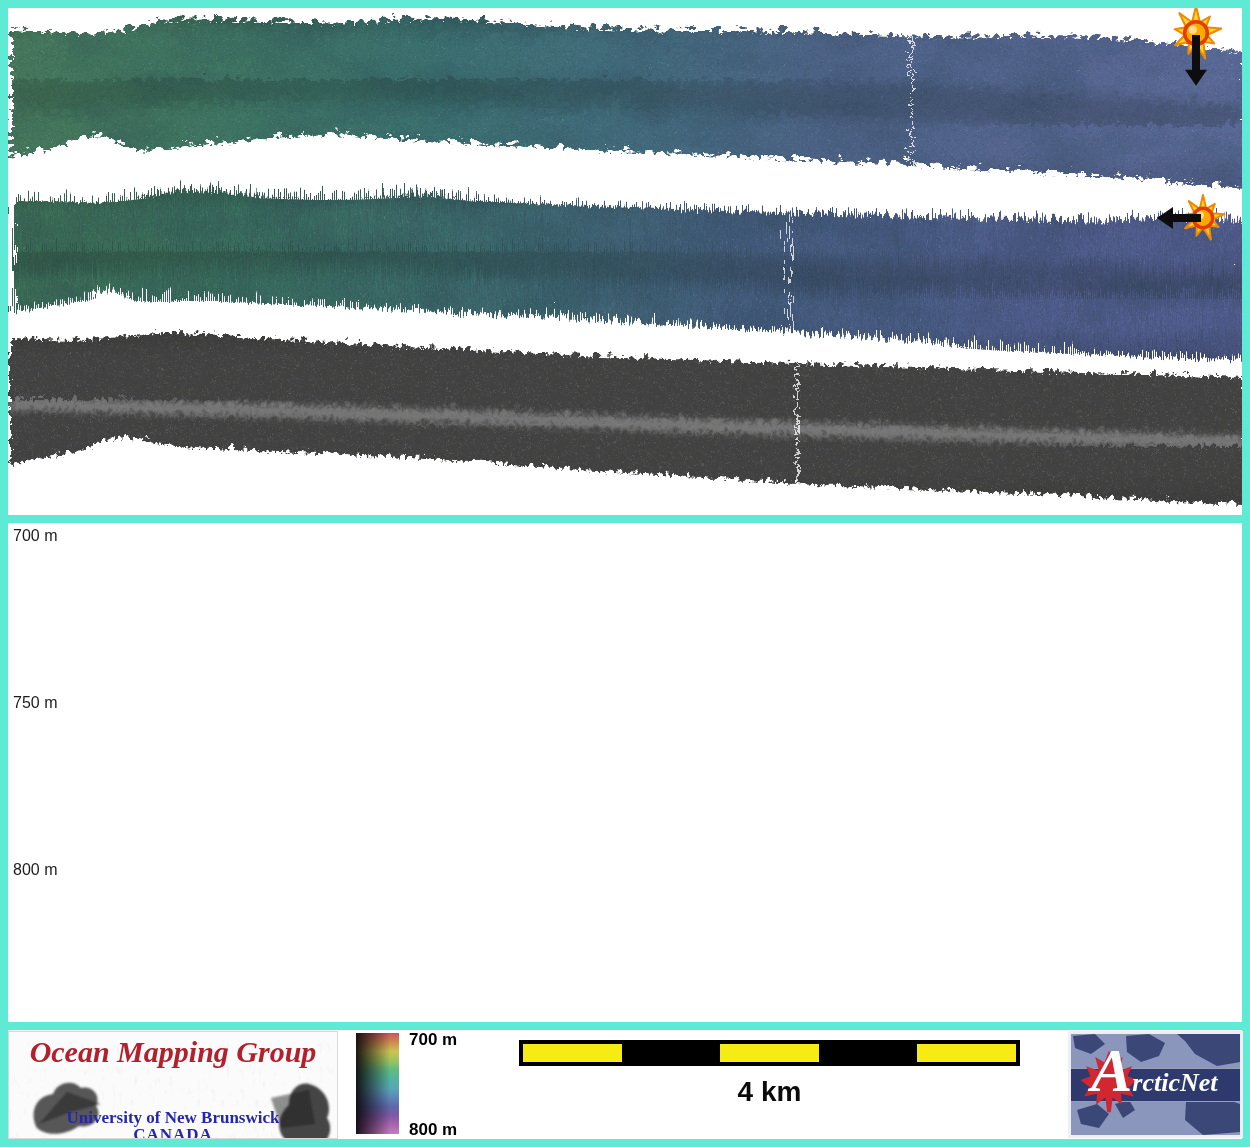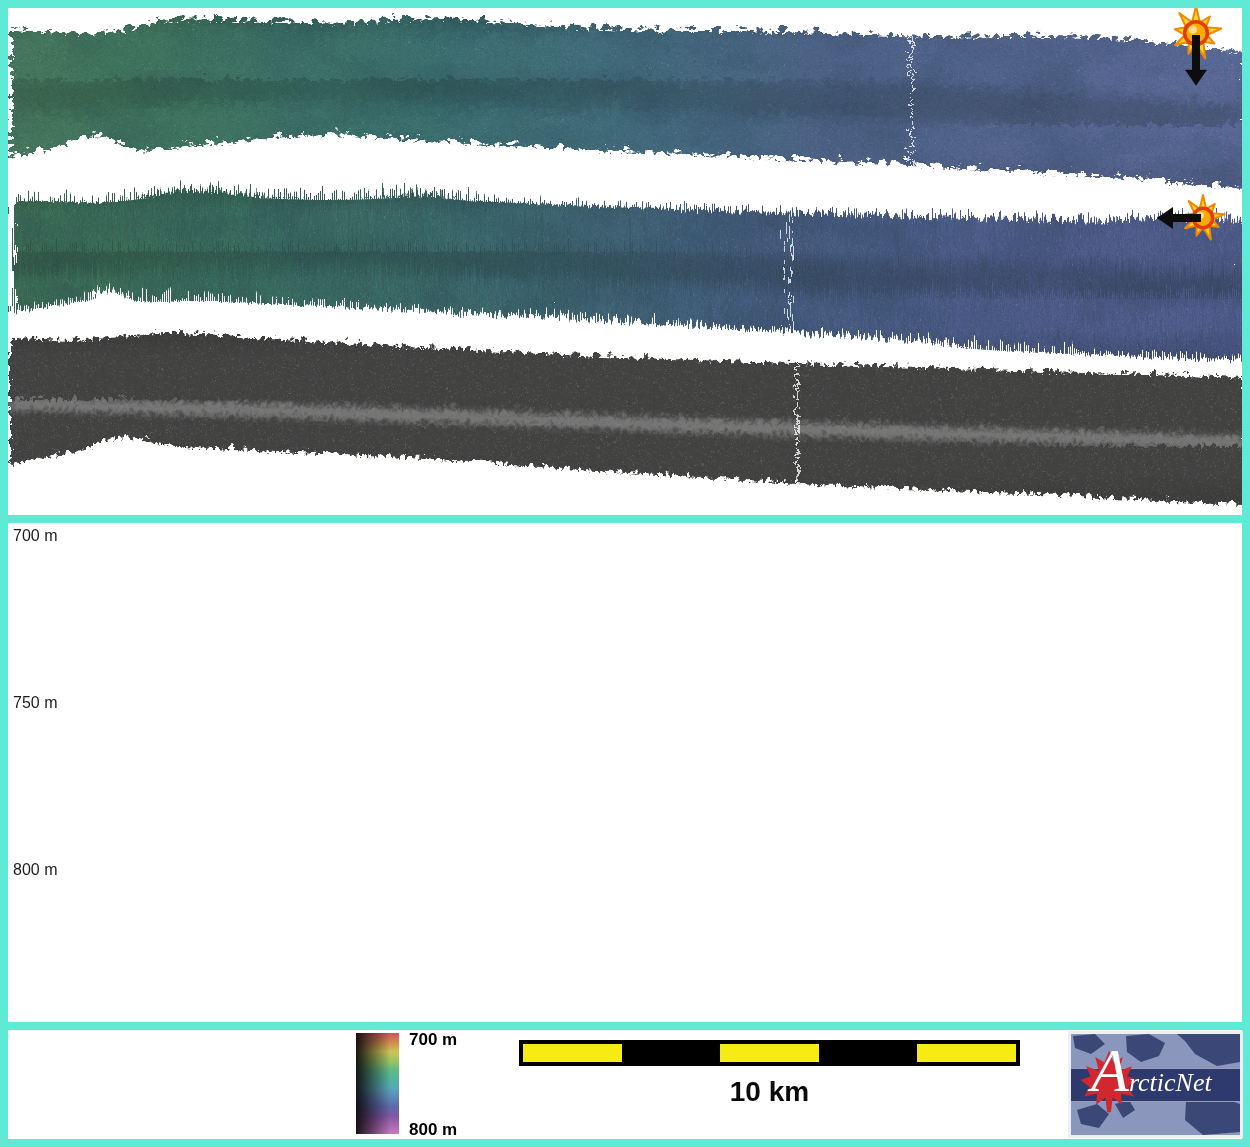--- a/index.html
+++ b/index.html
@@ -34,21 +34,21 @@
        font:700 28px "Liberation Sans",sans-serif;color:#0b0b0b;}
 
   
   .arcticnet{position:absolute;left:1060px;top:1px;width:175px;height:107px;
        border:3px solid #efefef;box-sizing:border-box;overflow:hidden;}
   .an-band{position:absolute;left:0;right:0;top:34px;height:32px;z-index:2;
        border-top:1px solid rgba(255,255,255,.5);border-bottom:1px solid rgba(255,255,255,.5);}
   .an-map,.an-leaf{position:absolute;left:0;top:0;}
   .an-map{z-index:1;} .an-leaf{z-index:3;}
   .an-text{position:absolute;left:20px;top:5px;z-index:4;color:#fff;
-       font-family:"Liberation Serif",serif;font-style:italic;line-height:1;white-space:nowrap;}
+       font-family:"Liberation Serif",serif;font-style:italic;line-height:1;white-space:nowrap;font-weight:bold;}
   .an-cap{font-size:62px;}
   .an-rest{font-size:26px;}
 </style>
 </head>
 <body>
 
 <svg width="0" height="0" style="position:absolute" aria-hidden="true">
 <defs>
   <filter id="f-rough1" x="-8%" y="-40%" width="116%" height="180%">
     <feTurbulence type="turbulence" baseFrequency="0.09 0.13" numOctaves="3" seed="5" result="t"></feTurbulence>
@@ -275,31 +275,46 @@
           </clipPath>
           <clipPath id="clip-under">
             <path d="M8,720 L45,713 Q95,715 112.5,718 Q130,721 140,735.5 Q150,750 160,753 Q170,756 177.5,746.5 Q185,737 195,741 Q205,745 220,741 Q235,737 250,740.5 Q265,744 282.5,740.5 Q300,737 315,734 Q330,731 345,733.5 Q360,736 372.5,732.5 Q385,729 397.5,738.5 Q410,748 422.5,756 Q435,764 445,758.5 Q455,753 465,756 Q475,759 485,752 Q495,745 507.5,748.5 Q520,752 532.5,747.5 Q545,743 557.5,747 Q570,751 585,754.5 Q600,758 612.5,759 Q625,760 640,756.5 Q655,753 672.5,755 Q690,757 707.5,754 Q725,751 742.5,748.5 Q760,746 777.5,744 Q795,742 807.5,739 Q820,736 830,740 Q840,744 849,741.5 Q858,739 869,748 Q880,757 890,772 Q900,787 911,803.5 Q922,820 930,807.5 Q938,795 945,781.5 Q952,768 961,772 Q970,776 980,774 Q990,772 1000,776 Q1010,780 1022.5,783 Q1035,786 1050,786 Q1065,786 1077.5,785 Q1090,784 1102.5,785.5 Q1115,787 1127.5,787 Q1140,787 1151,783.5 Q1162,780 1171,786 Q1180,792 1192.5,788.5 Q1205,785 1213.5,782 Q1222,779 1232,782.5 L1242,786 L1242,888 L8,888 Z"></path>
           </clipPath>
         </defs>
       </svg>
   </div>
 
   <div class="footer">
 
+    <div class="omg">
+      <svg id="omg-bg" width="328" height="106" viewBox="0 0 328 106">
+          <rect x="0" y="0" width="328" height="106" fill="#fbfbfb"></rect>
+          <rect x="0" y="10" width="328" height="96" filter="url(#f-omg-streaks)" opacity="0.4"></rect>
+          <g filter="url(#f-blur1)">
+            <path d="M28,96 C20,82 26,64 44,62 C48,50 64,47 72,56 C84,53 92,64 87,74 C94,84 85,97 70,94 C56,104 37,104 28,96 Z" fill="#3a3a3a" opacity="0.85"></path>
+            <path d="M30,92 L58,60 L92,72 L62,80 Z" fill="#222" opacity="0.55"></path>
+            <path d="M300,52 C316,56 324,72 318,86 C326,98 318,114 304,117 C293,124 279,119 275,106 C266,96 271,80 280,73 C279,60 289,49 300,52 Z" fill="#303030" opacity="0.9"></path>
+            <path d="M262,66 L300,58 L306,92 L272,96 Z" fill="#1f1f1f" opacity="0.5"></path>
+          </g>
+        </svg>
+      <div class="omg-title" style="color: rgb(179, 32, 44);">Ocean Mapping Group</div>
+      <div class="omg-sub1" style="color: rgb(37, 38, 173);">University of New Brunswick</div>
+      <div class="omg-sub2" style="color: rgb(37, 38, 173);">CANADA</div>
+    </div>
 
     <div class="colorbar" id="colorbar" style="background-image: linear-gradient(to right, rgba(12, 8, 12, 0.92), rgba(12, 8, 12, 0) 80%), linear-gradient(rgb(200, 84, 94), rgb(208, 138, 76), rgb(204, 194, 86), rgb(158, 196, 94), rgb(98, 187, 132), rgb(81, 180, 159), rgb(88, 167, 182), rgb(92, 136, 184), rgb(94, 104, 172), rgb(126, 88, 166), rgb(169, 101, 174), rgb(192, 126, 192));"></div>
     <div class="cb-label cb-top">700 m</div>
     <div class="cb-label cb-bottom">800 m</div>
 
     <div class="scalebar" id="scalebar" style="background: rgb(0, 0, 0);">
         <div class="sb-seg" style="left: 4px; width: 98.6px; background: rgb(246, 236, 19);"></div>
         <div class="sb-seg" style="left: 201.2px; width: 98.6px; background: rgb(246, 236, 19);"></div>
         <div class="sb-seg" style="left: 398.4px; width: 98.6px; background: rgb(246, 236, 19);"></div>
       </div>
-    <div class="scalebar-label">10 km</div>
+    <div class="scalebar-label">4 km</div>
 
     <div class="arcticnet" id="arcticnet" style="background: rgb(138, 150, 187);">
       <svg class="an-map" id="an-map" width="169" height="101" viewBox="0 0 169 101">
           <path d="M55,2 L78,0 L94,9 L88,22 L70,28 L56,18 Z" fill="#323e70" opacity="0.9"></path>
           <path d="M106,0 L169,0 L169,28 L146,32 L124,20 L114,7 Z" fill="#323e70" opacity="0.9"></path>
           <path d="M115,68 L145,62 L169,70 L169,98 L132,101 L114,86 Z" fill="#323e70" opacity="0.9"></path>
           <path d="M6,76 L26,70 L38,80 L28,94 L10,90 Z" fill="#323e70" opacity="0.9"></path>
           <path d="M44,70 L58,66 L64,76 L52,84 Z" fill="#323e70" opacity="0.9"></path>
           <path d="M2,2 L24,0 L34,10 L20,20 L4,14 Z" fill="#323e70" opacity="0.9"></path>
         </svg>

